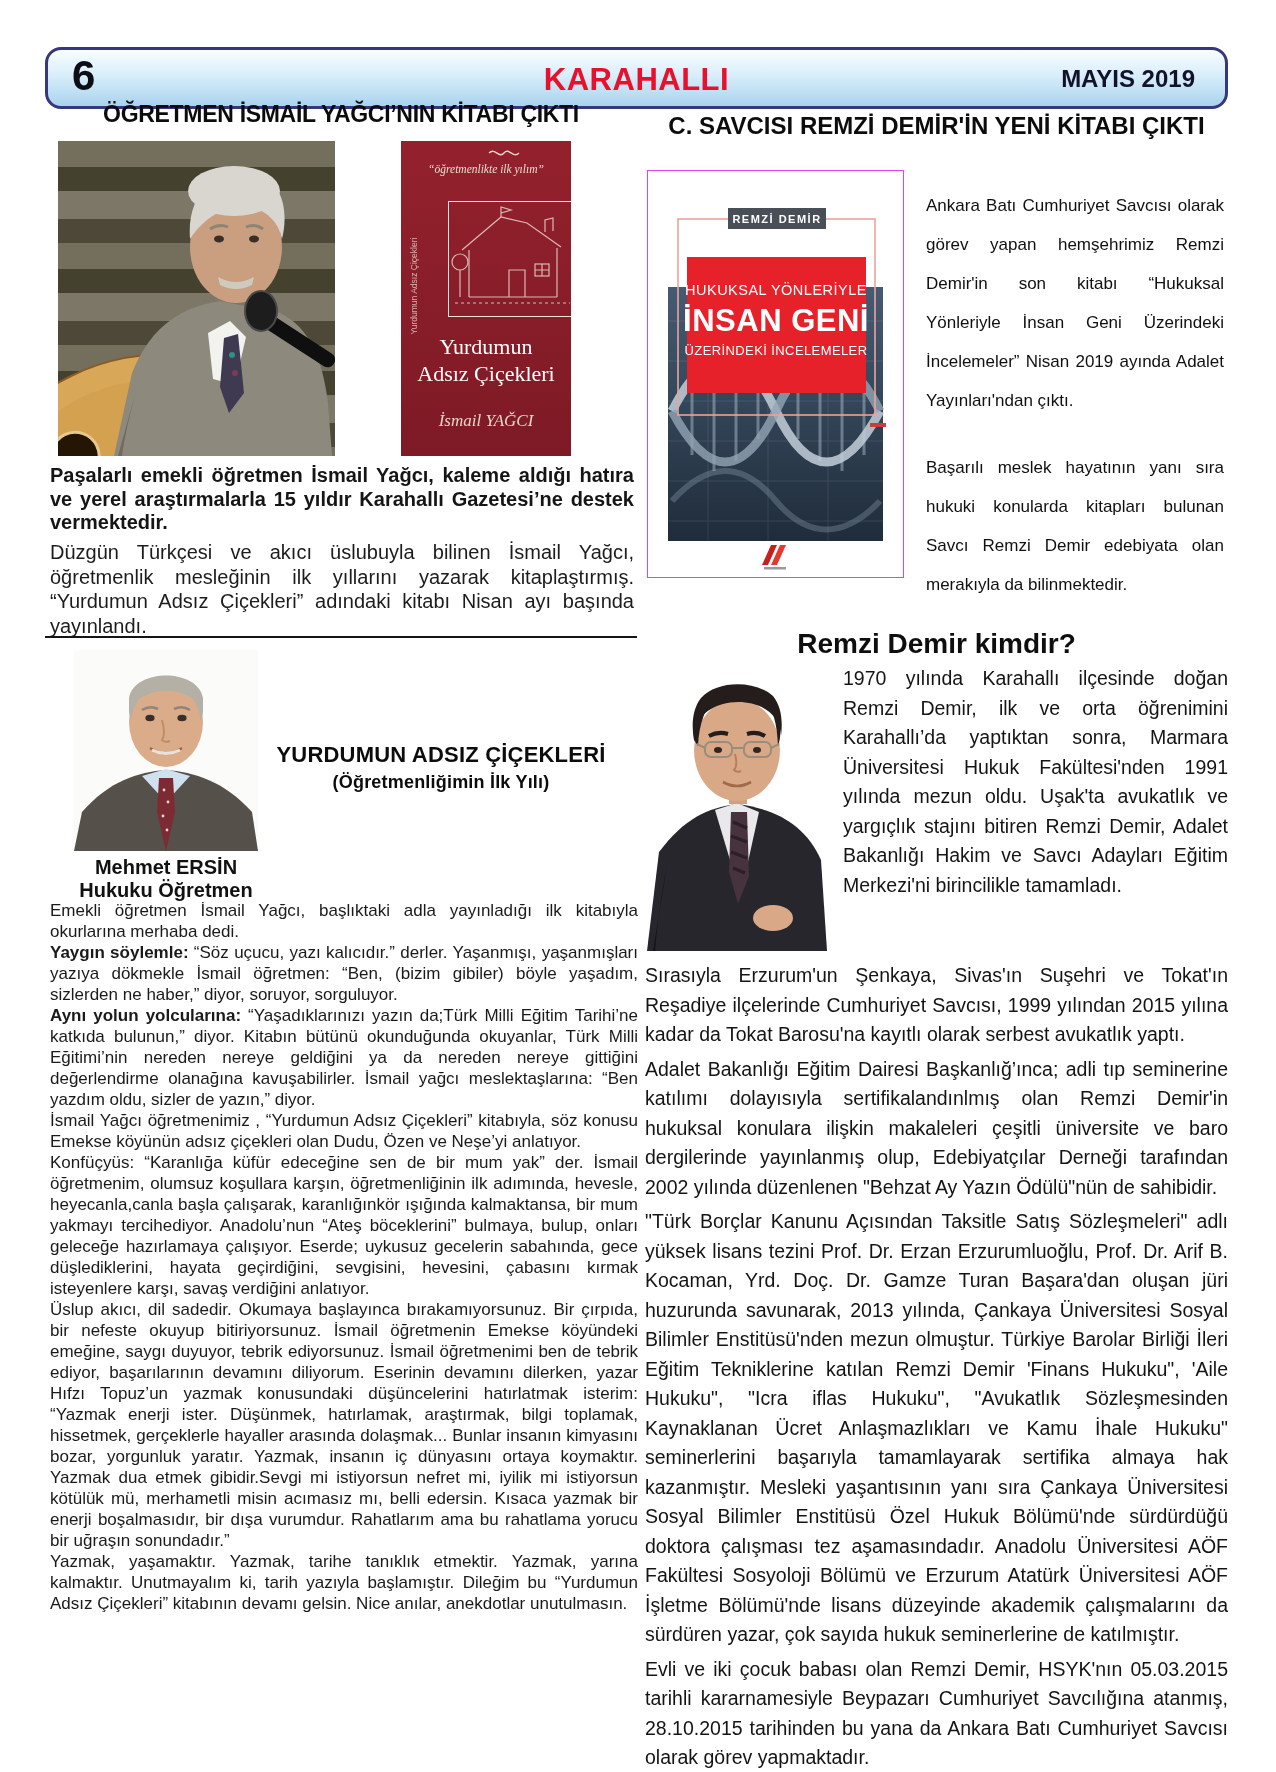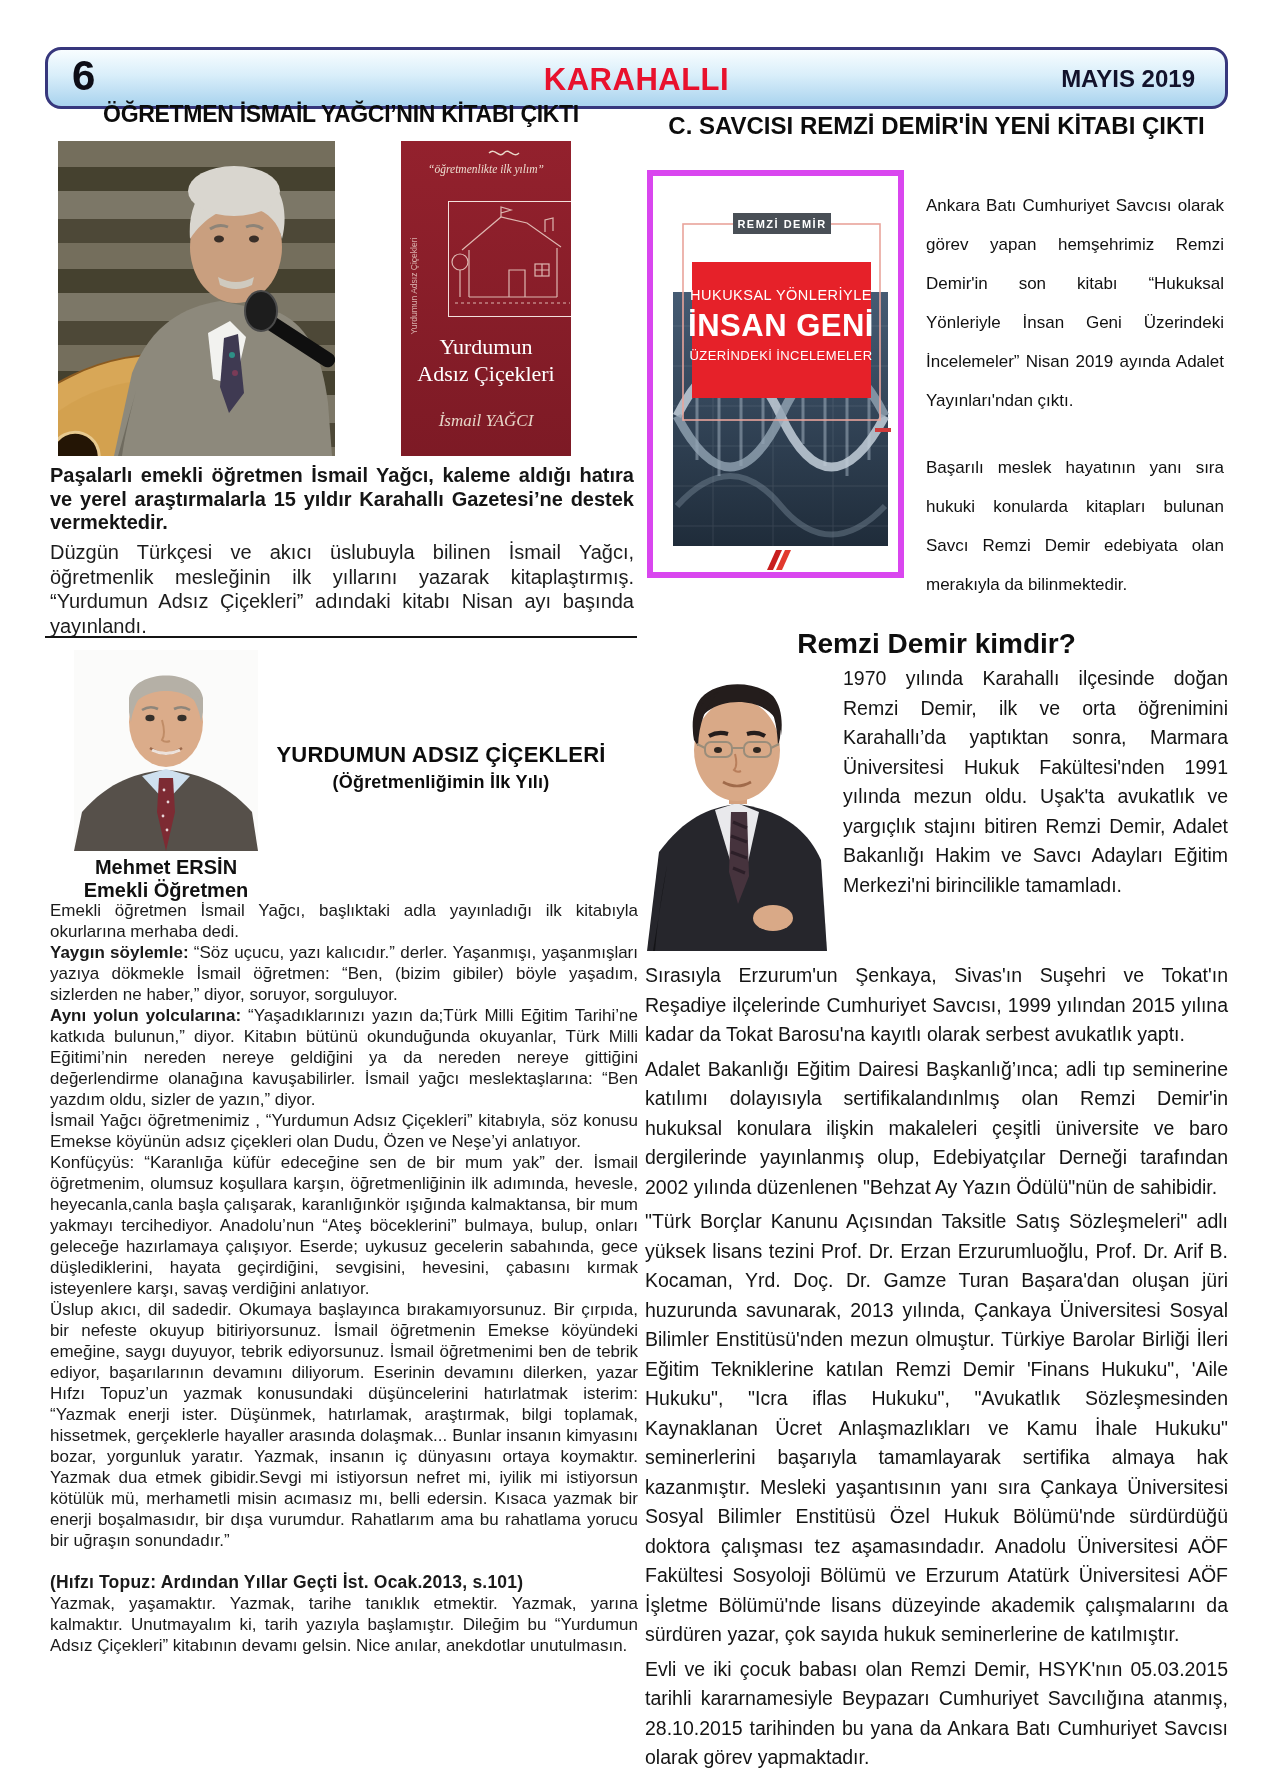--- a/index.html
+++ b/index.html
@@ -40,21 +40,21 @@
   .ecap{left:46px;top:856px;width:240px;text-align:center;font-weight:bold;font-size:20px;line-height:23px;color:#111;}
   .atitle{left:268px;top:742px;width:346px;text-align:center;font-weight:bold;font-size:22px;
           letter-spacing:.2px;color:#0c0c0c;}
   .asub{font-size:18px;margin-top:4px;}
   .lbody{left:50px;top:900px;width:588px;font-size:17px;line-height:21px;text-align:justify;color:#1a1a1a;}
   .lbody p{margin:0;}
   .cite{margin-top:21px !important;font-weight:bold;font-size:17.5px;letter-spacing:.2px;}
 
   
   .rh1{left:645px;top:112px;width:583px;text-align:center;font-size:24px;font-weight:bold;color:#0c0c0c;}
-  .cover2{left:647px;top:170px;width:257px;height:408px;background:#ffffff;border:6px solid #d946ef;
+  .cover2{left:647px;top:170px;width:257px;height:408px;background:#ffffff;border:1px solid #d946ef;
           box-sizing:border-box;overflow:hidden;}
   .rintro{left:926px;top:186px;width:298px;font-size:17px;line-height:39px;text-align:justify;color:#101010;}
   .rintro p{margin:0;}
   .rintro p + p{margin-top:28px;}
   .rsec{left:645px;top:628px;width:583px;text-align:center;font-size:28px;font-weight:bold;color:#0e0e0e;}
   .rflow{left:645px;top:662px;width:583px;font-size:19.5px;line-height:29.5px;text-align:justify;color:#141414;}
   .rphoto{float:left;width:182px;height:285px;margin:4px 16px 10px 0;background:#ffffff;overflow:hidden;}
   .rflow p{margin:0 0 5px 0;}
   .rflow p.bio{margin:2px 0 0 0;}
   .rflow p.first{clear:left;margin-top:18px;}
@@ -157,36 +157,35 @@
       <ellipse cx="108" cy="68" rx="4.6" ry="3.2" fill="#35302b"></ellipse>
       <path d="M68,60 q8,-5 16,-1" stroke="#8e867b" stroke-width="2.6" fill="none"></path>
       <path d="M100,59 q8,-4 16,1" stroke="#8e867b" stroke-width="2.6" fill="none"></path>
       <path d="M88,70 q4,14 0,20 q3,3 8,1" stroke="#c08c66" stroke-width="2" fill="none"></path>
       <path d="M76,98 q16,11 32,0" stroke="#9c6a4c" stroke-width="2.4" fill="none"></path>
       <path d="M78,100 q14,7 28,0" stroke="#fff" stroke-width="3" fill="none" opacity=".8"></path>
     </svg>
   </div>
   <div class="abs ecap">
     <div>Mehmet ERSİN</div>
-    <div>Emekli Öğretmen</div>
+    <div>Hukuku Öğretmen</div>
   </div>
 
   <div class="abs atitle">
     <div>YURDUMUN ADSIZ ÇİÇEKLERİ</div>
     <div class="asub">(Öğretmenliğimin İlk Yılı)</div>
   </div>
 
   <div class="abs lbody">
     <p><b></b><span>Emekli öğretmen İsmail Yağcı, başlıktaki adla yayınladığı ilk kitabıyla okurlarına merhaba dedi.</span></p>
     <p><b>Yaygın söylemle:</b><span> “Söz uçucu, yazı kalıcıdır.” derler. Yaşanmışı, yaşanmışları yazıya dökmekle İsmail öğretmen: “Ben, (bizim gibiler) böyle yaşadım, sizlerden ne haber,” diyor, soruyor, sorguluyor.</span></p>
     <p><b>Aynı yolun yolcularına:</b><span> “Yaşadıklarınızı yazın da;Türk Milli Eğitim Tarihi’ne katkıda bulunun,” diyor. Kitabın bütünü okunduğunda okuyanlar, Türk Milli Eğitimi’nin nereden nereye geldiğini ya da nereden nereye gittiğini değerlendirme olanağına kavuşabilirler. İsmail yağcı meslektaşlarına: “Ben yazdım oldu, sizler de yazın,” diyor.</span></p>
     <p><b></b><span>İsmail Yağcı öğretmenimiz , “Yurdumun Adsız Çiçekleri” kitabıyla, söz konusu Emekse köyünün adsız çiçekleri olan Dudu, Özen ve Neşe’yi anlatıyor.</span></p>
     <p><b></b><span>Konfüçyüs: “Karanlığa küfür edeceğine sen de bir mum yak” der. İsmail öğretmenim, olumsuz koşullara karşın, öğretmenliğinin ilk adımında, hevesle, heyecanla,canla başla çalışarak, karanlığınkör ışığında kalmaktansa, bir mum yakmayı tercihediyor. Anadolu’nun “Ateş böceklerini” bulmaya, bulup, onları geleceğe hazırlamaya çalışıyor. Eserde; uykusuz gecelerin sabahında, gece düşlediklerini, hayata geçirdiğini, sevgisini, hevesini, çabasını kırmak isteyenlere karşı, savaş verdiğini anlatıyor.</span></p>
     <p><b></b><span>Üslup akıcı, dil sadedir. Okumaya başlayınca bırakamıyorsunuz. Bir çırpıda, bir nefeste okuyup bitiriyorsunuz. İsmail öğretmenin Emekse köyündeki emeğine, saygı duyuyor, tebrik ediyorsunuz. İsmail öğretmenimi ben de tebrik ediyor, başarılarının devamını diliyorum. Eserinin devamını dilerken, yazar Hıfzı Topuz’un yazmak konusundaki düşüncelerini hatırlatmak isterim: “Yazmak enerji ister. Düşünmek, hatırlamak, araştırmak, bilgi toplamak, hissetmek, gerçeklerle hayaller arasında dolaşmak... Bunlar insanın kimyasını bozar, yorgunluk yaratır. Yazmak, insanın iç dünyasını ortaya koymaktır. Yazmak dua etmek gibidir.Sevgi mi istiyorsun nefret mi, iyilik mi istiyorsun kötülük mü, merhametli misin acımasız mı, belli edersin. Kısaca yazmak bir enerji boşalmasıdır, bir dışa vurumdur. Rahatlarım ama bu rahatlama yorucu bir uğraşın sonundadır.”</span></p>
-    <p class="cite">(Hıfzı Topuz: Ardından Yıllar Geçti İst. Ocak.2013, s.101)</p>
     <p>Yazmak, yaşamaktır. Yazmak, tarihe tanıklık etmektir. Yazmak, yarına kalmaktır. Unutmayalım ki, tarih yazıyla başlamıştır. Dileğim bu “Yurdumun Adsız Çiçekleri” kitabının devamı gelsin. Nice anılar, anekdotlar unutulmasın.</p>
   </div>
 
   <div class="abs rh1">C. SAVCISI REMZİ DEMİR'İN YENİ KİTABI ÇIKTI</div>
 
   <div class="abs cover2">
     <svg width="255" height="406" viewBox="0 0 255 406">
       <rect width="255" height="406" fill="#ffffff"></rect>
 
       <g>

